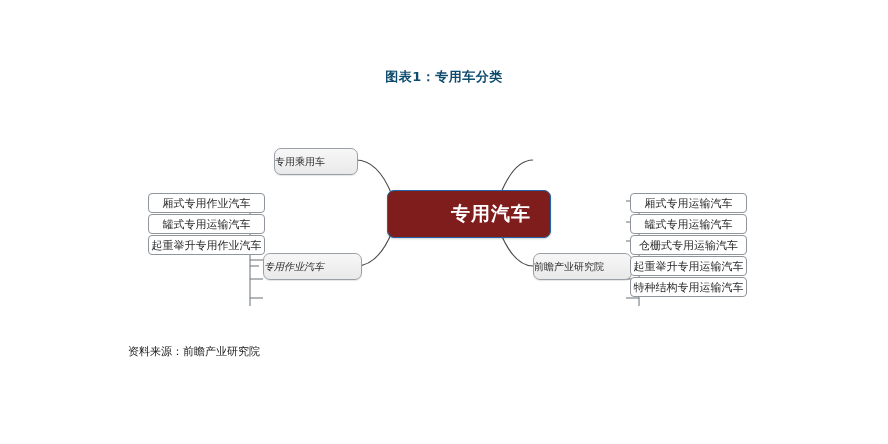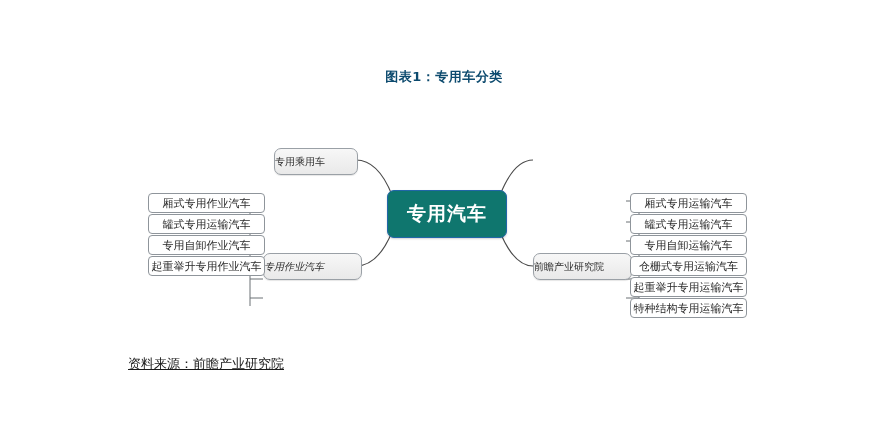--- a/index.html
+++ b/index.html
@@ -12,24 +12,25 @@
 
   #svg-connectors{position:absolute;left:0;top:0;width:888px;height:444px;pointer-events:none;}
 
   .title{
     position:absolute;left:0;top:68px;width:888px;text-align:center;
     font-size:13px;font-weight:bold;color:#0c4a6e;letter-spacing:.5px;
   }
 
   .center-node{
     position:absolute;left:387px;top:190px;width:118px;height:46px;
-    background:#0f766e;border:1px solid #2166a8;border-radius:7px;
+    background:#7f1d1d;border:1px solid #2166a8;border-radius:7px;
     display:flex;align-items:center;justify-content:center;
     color:#ffffff;font-size:19px;font-weight:bold;letter-spacing:1px;
     box-shadow:0 1px 2px rgba(0,0,0,.18);
+    padding-left:44px;
   }
 
   .node2{
     position:absolute;height:25px;
     background:linear-gradient(#f7f7f7,#e9e9e9);
     border:1px solid #9aa0a6;border-radius:7px;
     display:flex;align-items:center;justify-content:flex-start;
     font-size:10px;color:#2b2b2b;white-space:nowrap;
     box-shadow:0 1px 1px rgba(0,0,0,.10);
   }
@@ -42,22 +43,22 @@
     position:absolute;height:18px;
     background:#ffffff;border:1px solid #8f959b;border-radius:4px;
     display:flex;align-items:center;justify-content:center;
     font-size:11px;color:#2b2b2b;white-space:nowrap;
   }
   .leaf-col-left{position:absolute;left:148px;top:193px;width:115px;}
   .leaf-col-right{position:absolute;left:630px;top:193px;width:113px;}
   .leaf-col-left .leaf,.leaf-col-right .leaf{position:relative;left:0;width:115px;margin-bottom:1px;}
 
   .source{
-    position:absolute;left:128px;top:355px;
-    font-size:13px;color:#1a1a1a;text-decoration:underline;
+    position:absolute;left:128px;top:344px;
+    font-size:11px;color:#1a1a1a;
   }
 </style>
 </head>
 <body>
 
 <div class="canvas">
 
   <div class="title">图表1：专用车分类</div>
 
   <svg id="svg-connectors" viewBox="0 0 888 444">
@@ -103,36 +104,30 @@
   </div>
 
   <div class="leaf-col-left">
     <div class="leaf">
         <span>厢式专用作业汽车</span>
       </div>
     <div class="leaf">
         <span>罐式专用运输汽车</span>
       </div>
     <div class="leaf">
-        <span>专用自卸作业汽车</span>
-      </div>
-    <div class="leaf">
         <span>起重举升专用作业汽车</span>
       </div>
   </div>
 
   <div class="leaf-col-right">
     <div class="leaf">
         <span>厢式专用运输汽车</span>
       </div>
     <div class="leaf">
         <span>罐式专用运输汽车</span>
-      </div>
-    <div class="leaf">
-        <span>专用自卸运输汽车</span>
       </div>
     <div class="leaf">
         <span>仓栅式专用运输汽车</span>
       </div>
     <div class="leaf">
         <span>起重举升专用运输汽车</span>
       </div>
     <div class="leaf">
         <span>特种结构专用运输汽车</span>
       </div>

